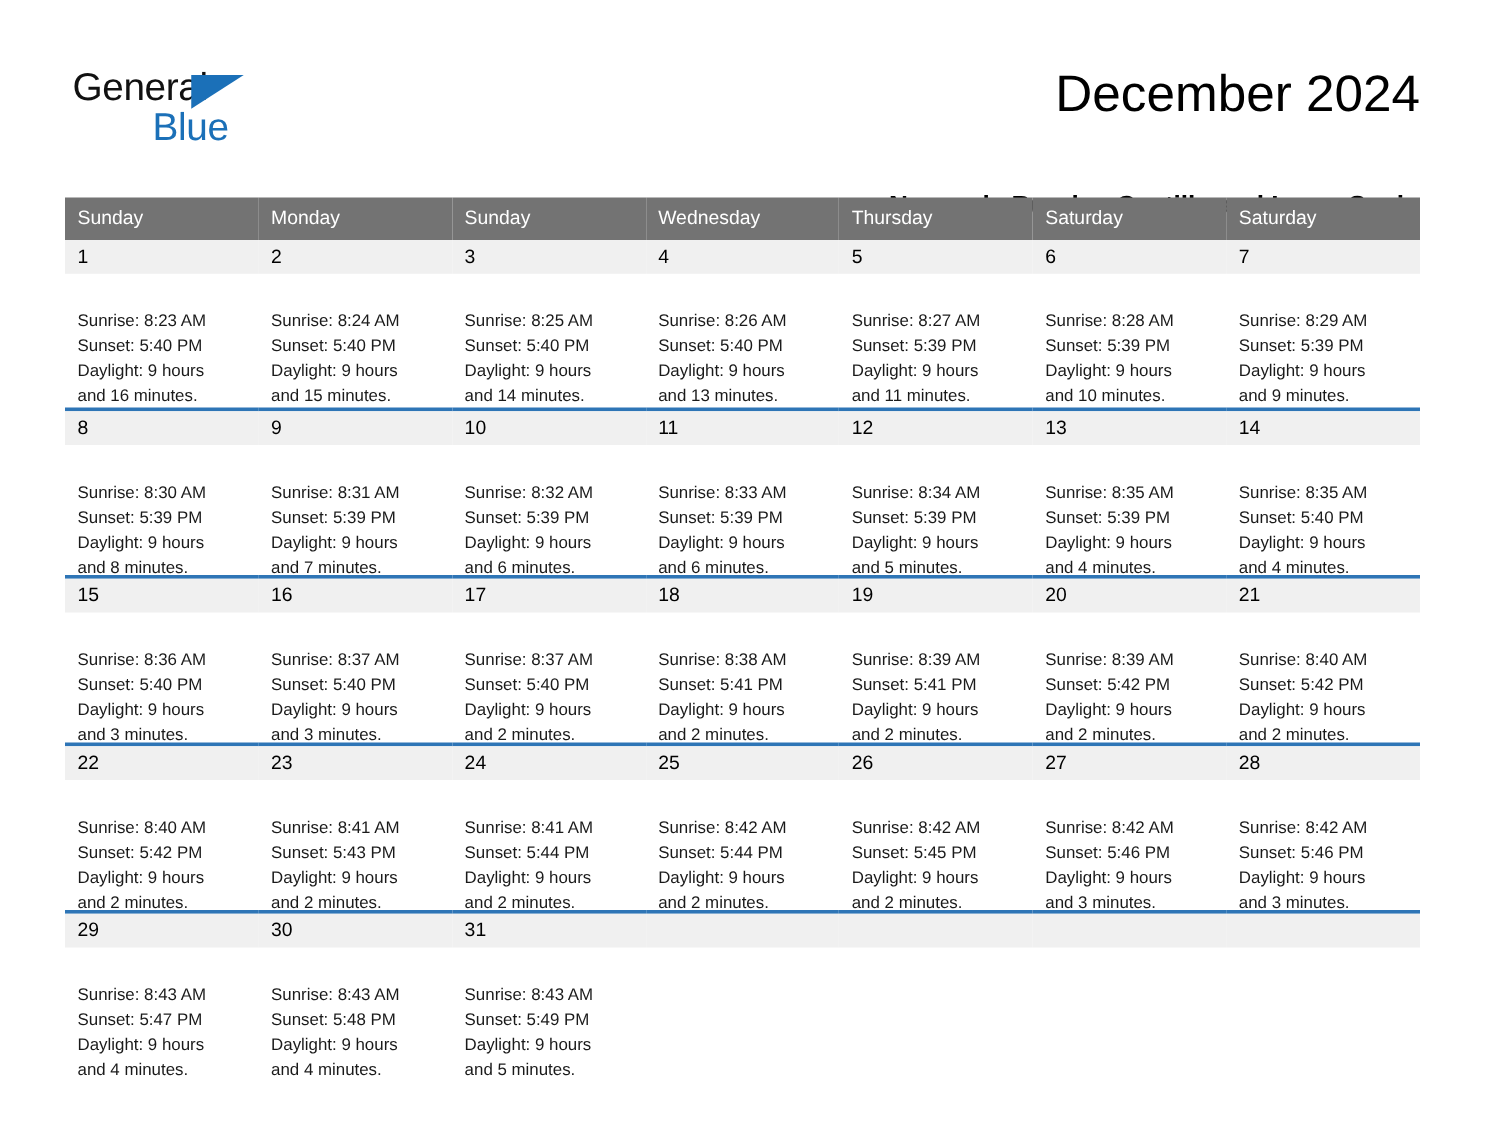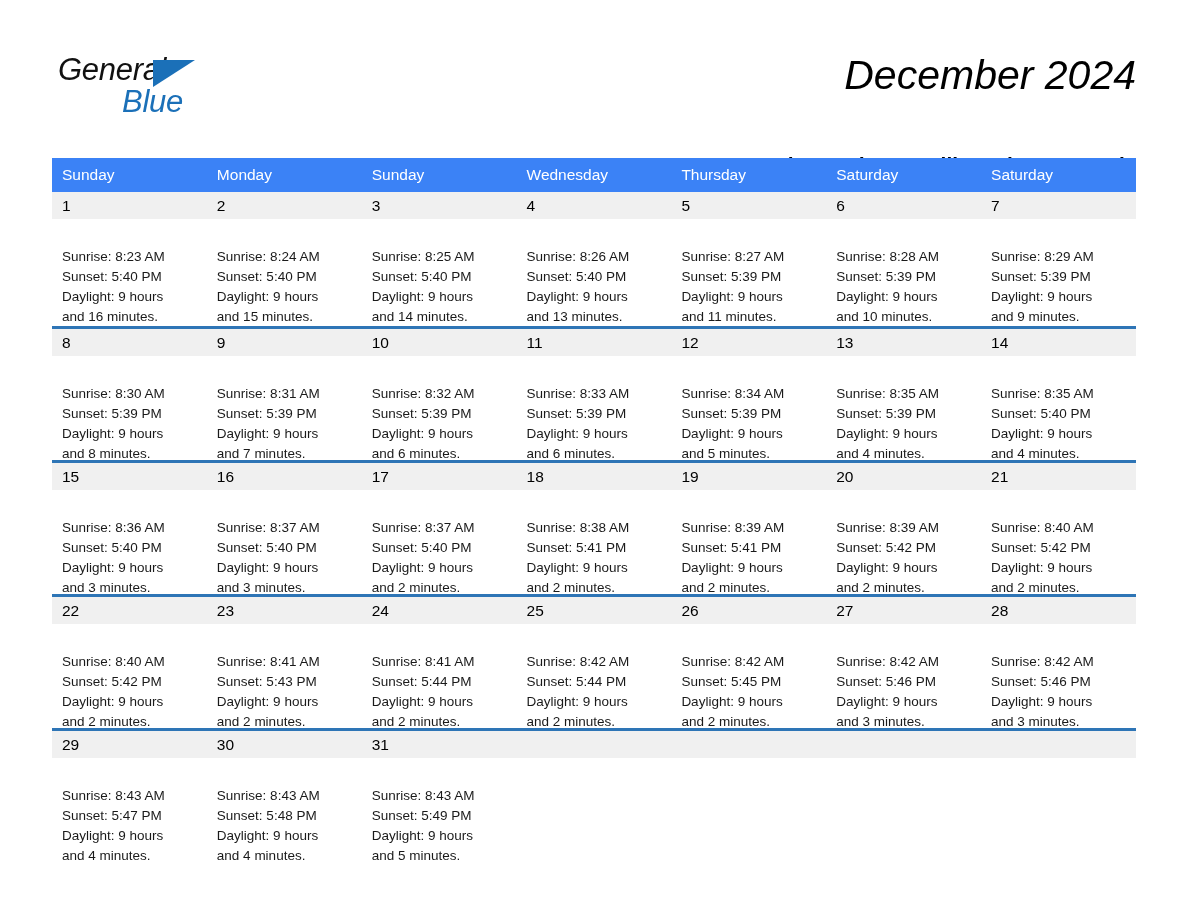--- a/index.html
+++ b/index.html
@@ -21,21 +21,20 @@
     box-sizing: border-box;
   }
 
   
   .header {
     position: absolute;
     left: 0;
     top: 0;
     width: 1188px;
     height: 150px;
-    font-style: italic;
   }
   .logo {
     position: absolute;
     left: 58px;
     top: 52px;
     width: 180px;
     height: 68px;
   }
   .logo-line1 {
     position: absolute;
@@ -94,21 +93,21 @@
     position: absolute;
     left: 52px;
     top: 158px;
     width: 1084px;
     border-collapse: collapse;
     table-layout: fixed;
   }
   .calendar col { width: 154.857px; }
 
   .calendar thead th {
-    background: #3b82f6;
+    background: #737373;
     color: #ffffff;
     font-size: 15.5px;
     font-weight: normal;
     text-align: left;
     padding: 8px 0 8px 10px;
     height: 18px;
     box-sizing: content-box;
   }
 
   .week-row > td {

